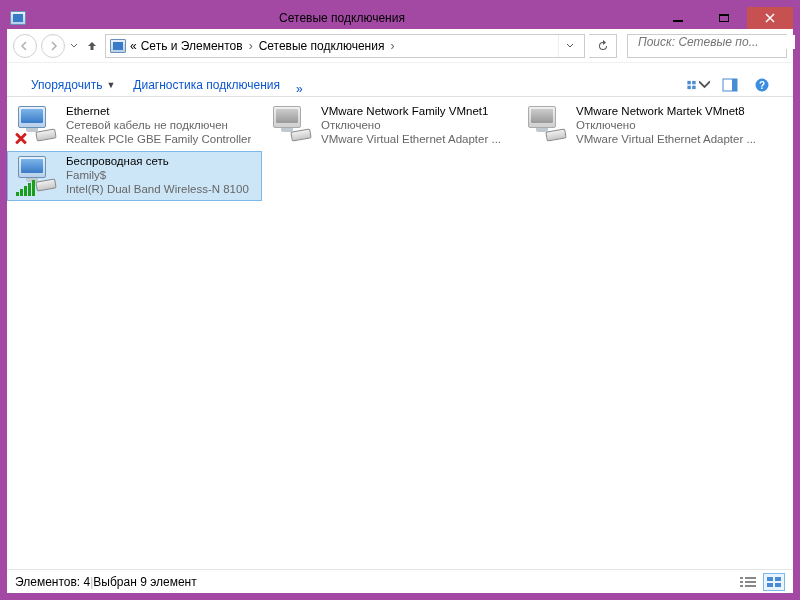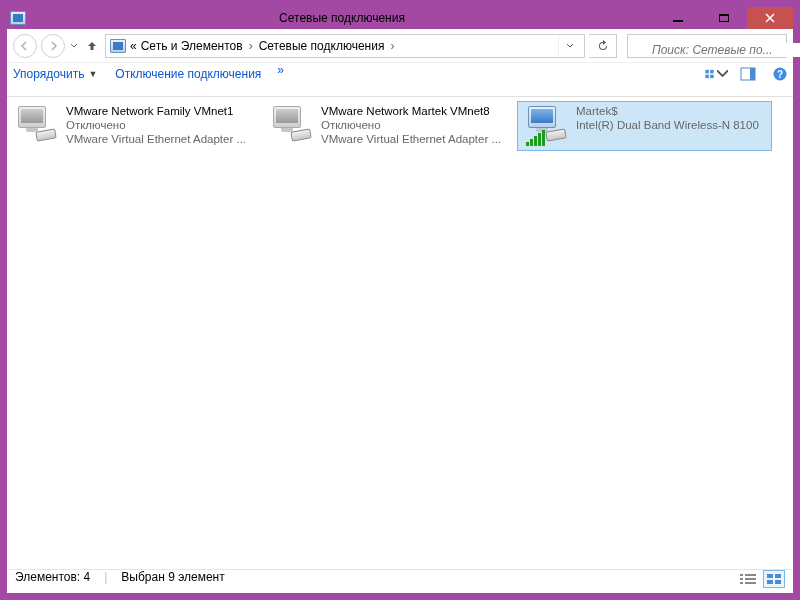--- a/index.html
+++ b/index.html
@@ -19,26 +19,26 @@
 
   
   .navbar { height: 34px; background:#fff; border-bottom:1px solid #f0f0f0; display:flex; align-items:center; padding:0 6px; gap:4px;}
   .nav-arrow { width:24px; height:24px; border:1px solid #d0d0d0; border-radius:50%; display:flex; align-items:center; justify-content:center; color:#b0b0b0; }
   .nav-up { width:18px; display:flex; align-items:center; justify-content:center; color:#000; }
   .address { flex:1; height:24px; border:1px solid #ccc; display:flex; align-items:center; padding:0 4px; font-size:12px; gap:4px; }
   .address .crumb { color:#000; white-space:nowrap; cursor:pointer;}
   .address .chev { color:#666; padding:0 2px;}
   .addr-dropdown { width:22px; height:22px; display:flex; align-items:center; justify-content:center; border-left:1px solid #eee; margin-left:auto;}
   .refresh { width:28px; height:24px; border:1px solid #ccc; border-left:none; display:flex; align-items:center; justify-content:center; }
-  .searchbox { width:160px; height:24px; border:1px solid #ccc; display:flex; align-items:flex-end; padding:0 24px; font-size:12px; color:#888; gap:4px; margin-left:6px;}
+  .searchbox { width:160px; height:24px; border:1px solid #ccc; display:flex; align-items:flex-start; padding:0 10px; font-size:12px; color:#888; gap:4px; margin-left:6px;}
   .searchbox input { border:none; outline:none; flex:1; font-size:12px; color:#888; font-style:italic;}
   .searchbox .mag { color:#555; }
 
   
-  .toolbar { height:34px; border-bottom:1px solid #e0e0e0; background:#fff; display:flex; align-items:flex-start; padding:0 0; gap:6px; font-size:12px; }
+  .toolbar { height:34px; border-bottom:1px solid #e0e0e0; background:#fff; display:flex; align-items:flex-end; padding:0 18px; gap:6px; font-size:12px; }
   .toolbar .tbitem { color:#0b57d0; padding:4px 6px; display:flex; align-items:center; gap:4px; cursor:pointer; white-space:nowrap;}
   .toolbar .tbarrow { font-size:9px; color:#444; }
   .toolbar .spacer { flex:1; }
   .toolbar .chevmore { color:#0b57d0; padding:0 4px;}
   .toolbar .iconbtn { width:26px; height:22px; display:flex; align-items:center; justify-content:center; border:1px solid transparent;}
   .toolbar .iconbtn svg { width:16px; height:16px;}
 
   
   .content { flex:1; background:#fff; padding:4px 0 0 0; display:flex; flex-wrap:wrap; align-content:flex-start; overflow:auto; }
   .conn { width:255px; height:50px; display:flex; align-items:flex-start; padding:2px 4px; gap:6px; border:1px solid transparent; }
@@ -62,21 +62,21 @@
   .nic-bars span { width:3px; background:#1a9e1a;}
   .nic-bars span:nth-child(1){height:4px;}
   .nic-bars span:nth-child(2){height:7px;}
   .nic-bars span:nth-child(3){height:10px;}
   .nic-bars span:nth-child(4){height:13px;}
   .nic-bars span:nth-child(5){height:16px;}
   .conn.disabled .nic-screen { background:linear-gradient(#ccc,#999);}
   .conn.disabled .nic-base { background:linear-gradient(#f0f0f0,#d0d0d0); border-color:#aaa;}
 
   
-  .statusbar { height:24px; border-top:1px solid #e5e5e5; background:#fff; display:flex; font-size:12px; padding:0 8px; gap:14px;}
+  .statusbar { height:24px; border-top:1px solid #e5e5e5; background:#fff; display:flex; align-items:center; font-size:12px; padding:0 8px; }
   .statusbar .sep { color:#c0c0c0;}
   .statusbar .sb-right { margin-left:auto; display:flex; gap:4px;}
   .sb-icon { width:22px; height:18px; border:1px solid transparent; display:flex; align-items:center; justify-content:center;}
   .sb-icon.active { border:1px solid #7db9e8; background:#eaf4ff;}
 
   .ctrlpanel-mini { width:16px;height:14px; background:linear-gradient(#e8f0fa,#b8d0ea); border:1px solid #6a90b8; border-radius:1px; position:relative;}
   .ctrlpanel-mini::after{content:"";position:absolute;left:2px;top:2px;width:10px;height:8px;background:#3a7bc8;}
 </style>
 </head>
 <body>
@@ -151,21 +151,21 @@
           </svg>
       </span>
     </div>
   </div>
 
   <div class="toolbar">
     <div class="tbitem">
       <span>Упорядочить</span>
       <span class="tbarrow">▼</span>
     </div>
-    <div class="tbitem">Отключение подключения</div>
+    <div class="tbitem">Диагностика подключения</div>
     <div class="chevmore">»</div>
     <div class="spacer"></div>
     <div class="iconbtn">
       <svg viewBox="0 0 16 16">
           <rect x="2" y="2" width="5" height="5" fill="#4a8bd6"></rect>
           <rect x="9" y="2" width="5" height="5" fill="#4a8bd6"></rect>
           <rect x="2" y="9" width="5" height="5" fill="#4a8bd6"></rect>
           <rect x="9" y="9" width="5" height="5" fill="#4a8bd6"></rect>
         </svg>
       <svg width="6" height="4" viewBox="0 0 6 4" style="margin-left:2px;">
@@ -180,20 +180,34 @@
     </div>
     <div class="iconbtn">
       <svg viewBox="0 0 16 16">
           <circle cx="8" cy="8" r="6.5" fill="#3a8de0"></circle>
           <text x="8" y="12" text-anchor="middle" font-size="10" fill="#fff" font-weight="bold">?</text>
         </svg>
     </div>
   </div>
 
   <div class="content" id="items-view">
+      <div class="conn">
+        <div class="conn-icon">
+          <div class="nic-base"></div>
+          <div class="nic-screen"></div>
+          <div class="nic-stand"></div>
+          <div class="nic-plug"></div>
+          <div class="nic-x"></div>
+        </div>
+        <div class="conn-text">
+          <div class="name">Ethernet</div>
+          <div class="status">Сетевой кабель не подключен</div>
+          <div class="device">Realtek PCIe GBE Family Controller</div>
+        </div>
+      </div>
       <div class="conn disabled">
         <div class="conn-icon">
           <div class="nic-base"></div>
           <div class="nic-screen"></div>
           <div class="nic-stand"></div>
           <div class="nic-plug"></div>
         </div>
         <div class="conn-text">
           <div class="name">VMware Network Family VMnet1</div>
           <div class="status">Отключено</div>
@@ -221,21 +235,22 @@
           <div class="nic-plug"></div>
           <div class="nic-bars">
             <span></span>
             <span></span>
             <span></span>
             <span></span>
             <span></span>
           </div>
         </div>
         <div class="conn-text">
-          <div class="status">Martek$</div>
+          <div class="name">Беспроводная сеть</div>
+          <div class="status">Family$</div>
           <div class="device">Intel(R) Dual Band Wireless-N 8100</div>
         </div>
       </div>
     </div>
 
   <div class="statusbar">
     <span>Элементов: 4</span>
     <span class="sep">|</span>
     <span>Выбран 9 элемент</span>
     <div class="sb-right">

